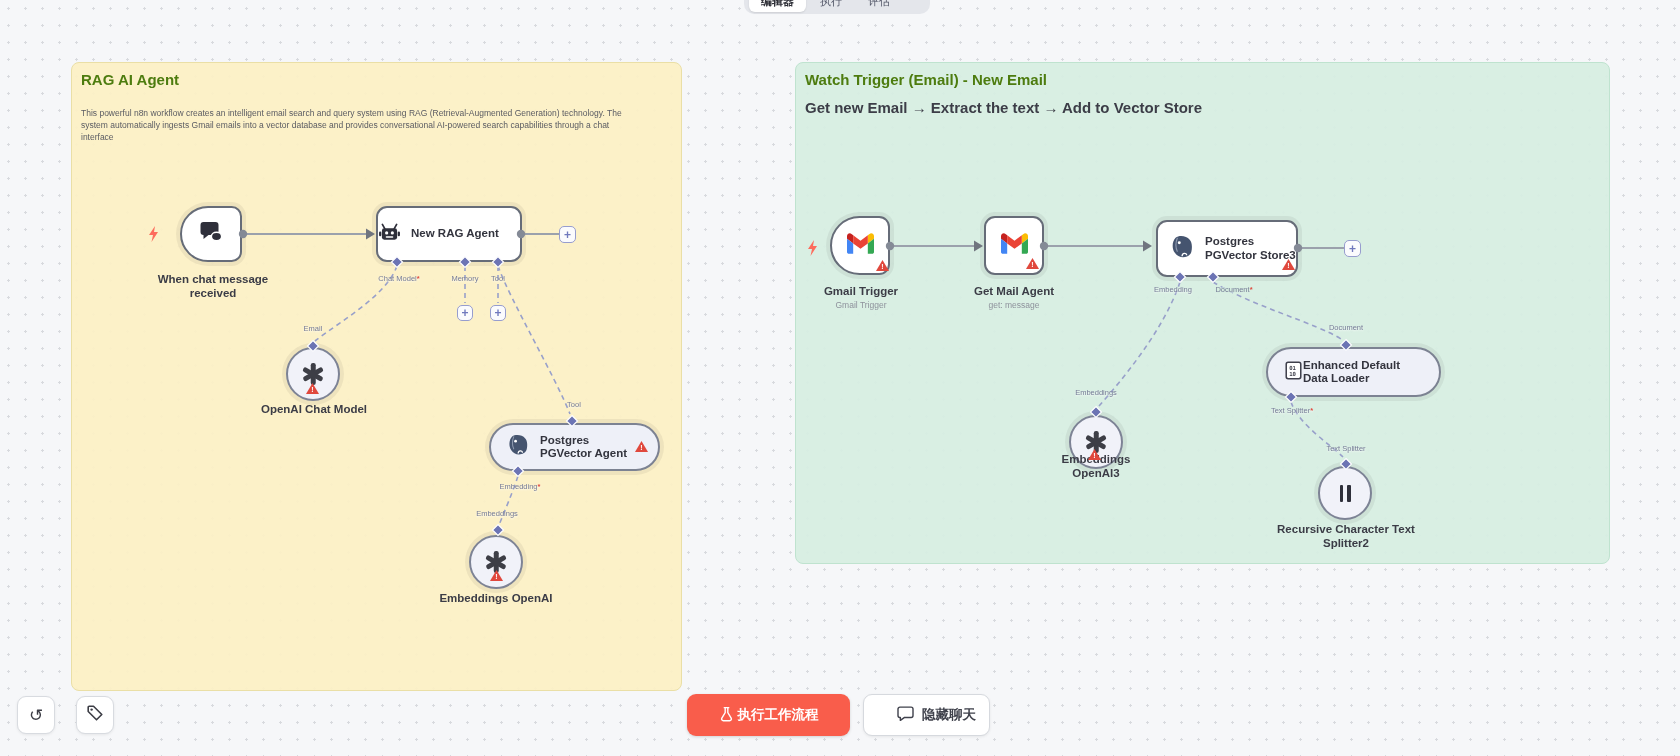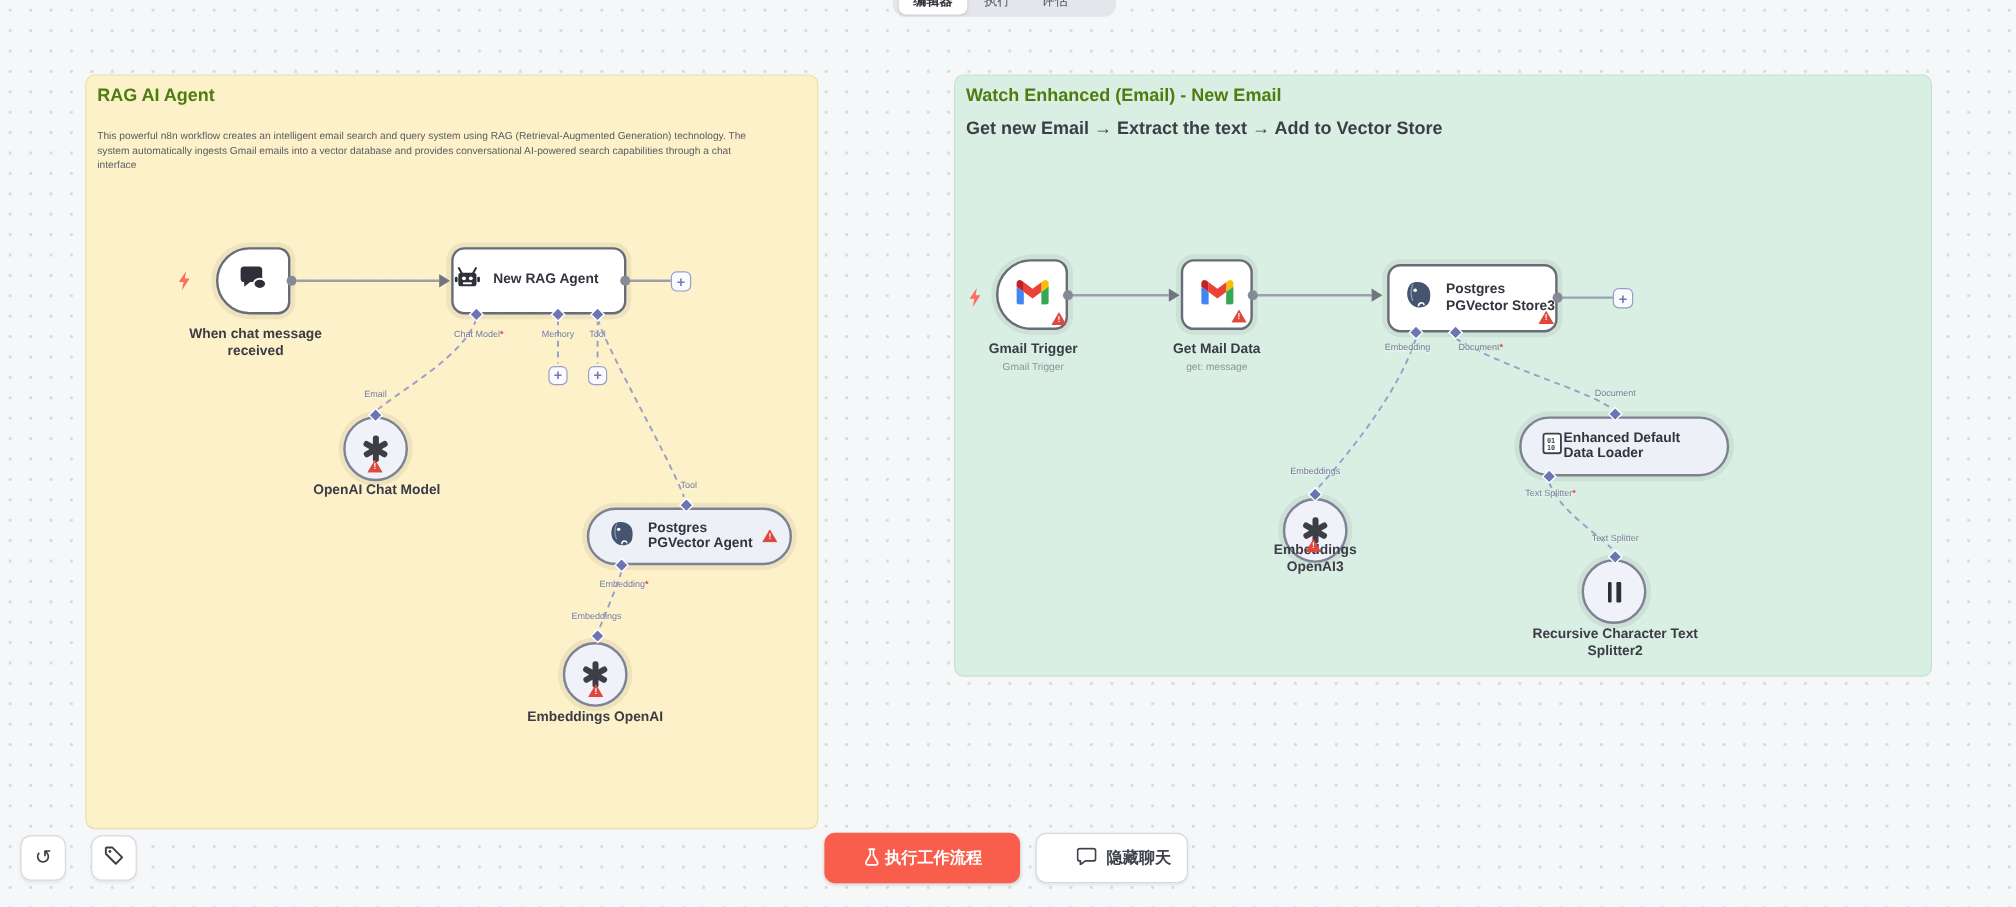--- a/index.html
+++ b/index.html
@@ -84,21 +84,21 @@
     <div class="tab active">编辑器</div>
     <div class="tab">执行</div>
     <div class="tab">评估</div>
   </div>
 
   <div class="note note-yellow">
     <div class="note-title">RAG AI Agent</div>
     <div class="note-desc">This powerful n8n workflow creates an intelligent email search and query system using RAG (Retrieval-Augmented Generation) technology. The system automatically ingests Gmail emails into a vector database and provides conversational AI-powered search capabilities through a chat interface</div>
   </div>
   <div class="note note-green">
-    <div class="note-title">Watch Enhanced (Email) - New Email</div>
+    <div class="note-title">Watch Trigger (Email) - New Email</div>
     <div class="note-title2">Get new Email → Extract the text → Add to Vector Store</div>
   </div>
 
   <svg class="wires" width="1680" height="756">
 
     <g stroke="#9ba1ac" stroke-width="2" fill="none">
       <path d="M247,234 H366"></path>
       <path d="M522,234 H559"></path>
       <path d="M894,246 H974"></path>
       <path d="M1048,246 H1143"></path>
@@ -245,21 +245,21 @@
       <svg width="27" height="21" viewBox="0 0 48 37">
         <path fill="#c5221f" d="M0,5.3 V10 L11,18.3 V3.8 L8,1.4 C4.7,-1.1 0,1.2 0,5.3"></path>
         <path fill="#fbbc04" d="M37,3.8 V18.3 L48,10 V5.3 C48,1.2 43.3,-1.1 40,1.4"></path>
         <path fill="#4285f4" d="M3.3,36.8 H11 V18.3 L0,10 V33.5 C0,35.3 1.5,36.8 3.3,36.8"></path>
         <path fill="#34a853" d="M37,36.8 H44.7 C46.5,36.8 48,35.3 48,33.5 V10 L37,18.3 Z"></path>
         <path fill="#ea4335" d="M11,18.3 V3.8 L24,13.5 L37,3.8 V18.3 L24,28 Z"></path>
       </svg>
     </span>
   </div>
   <div class="warn" style="left:1026px;top:258px">!</div>
-  <div class="nlabel" style="left:1014px;top:284px;white-space:nowrap">Get Mail Data</div>
+  <div class="nlabel" style="left:1014px;top:284px;white-space:nowrap">Get Mail Agent</div>
   <div class="nsub" style="left:1014px;top:300px">get: message</div>
 
   <div class="node square" style="left:1156px;top:220px;width:142px;height:57px;padding-left:12px;gap:9px">
     <span>
       <svg width="26" height="26" viewBox="0 0 28 28">
         <path fill="#45546f" d="M6,4 C2,8 2,16 5,20 c2,3 5,5 9,5 4,0 8,-2 9,-6 1,-4 1,-10 -2,-13 C18,2 10,1 6,4 Z"></path>
         <circle cx="10" cy="9.5" r="1.6" fill="#fff"></circle>
         <path d="M13,24 c0,-4 5,-4 5,-1" stroke="#fff" stroke-width="1.4" fill="none"></path>
         <path d="M8,4 C6,9 6,15 8,19" stroke="#8e9ab0" stroke-width="1.2" fill="none"></path>
       </svg>

